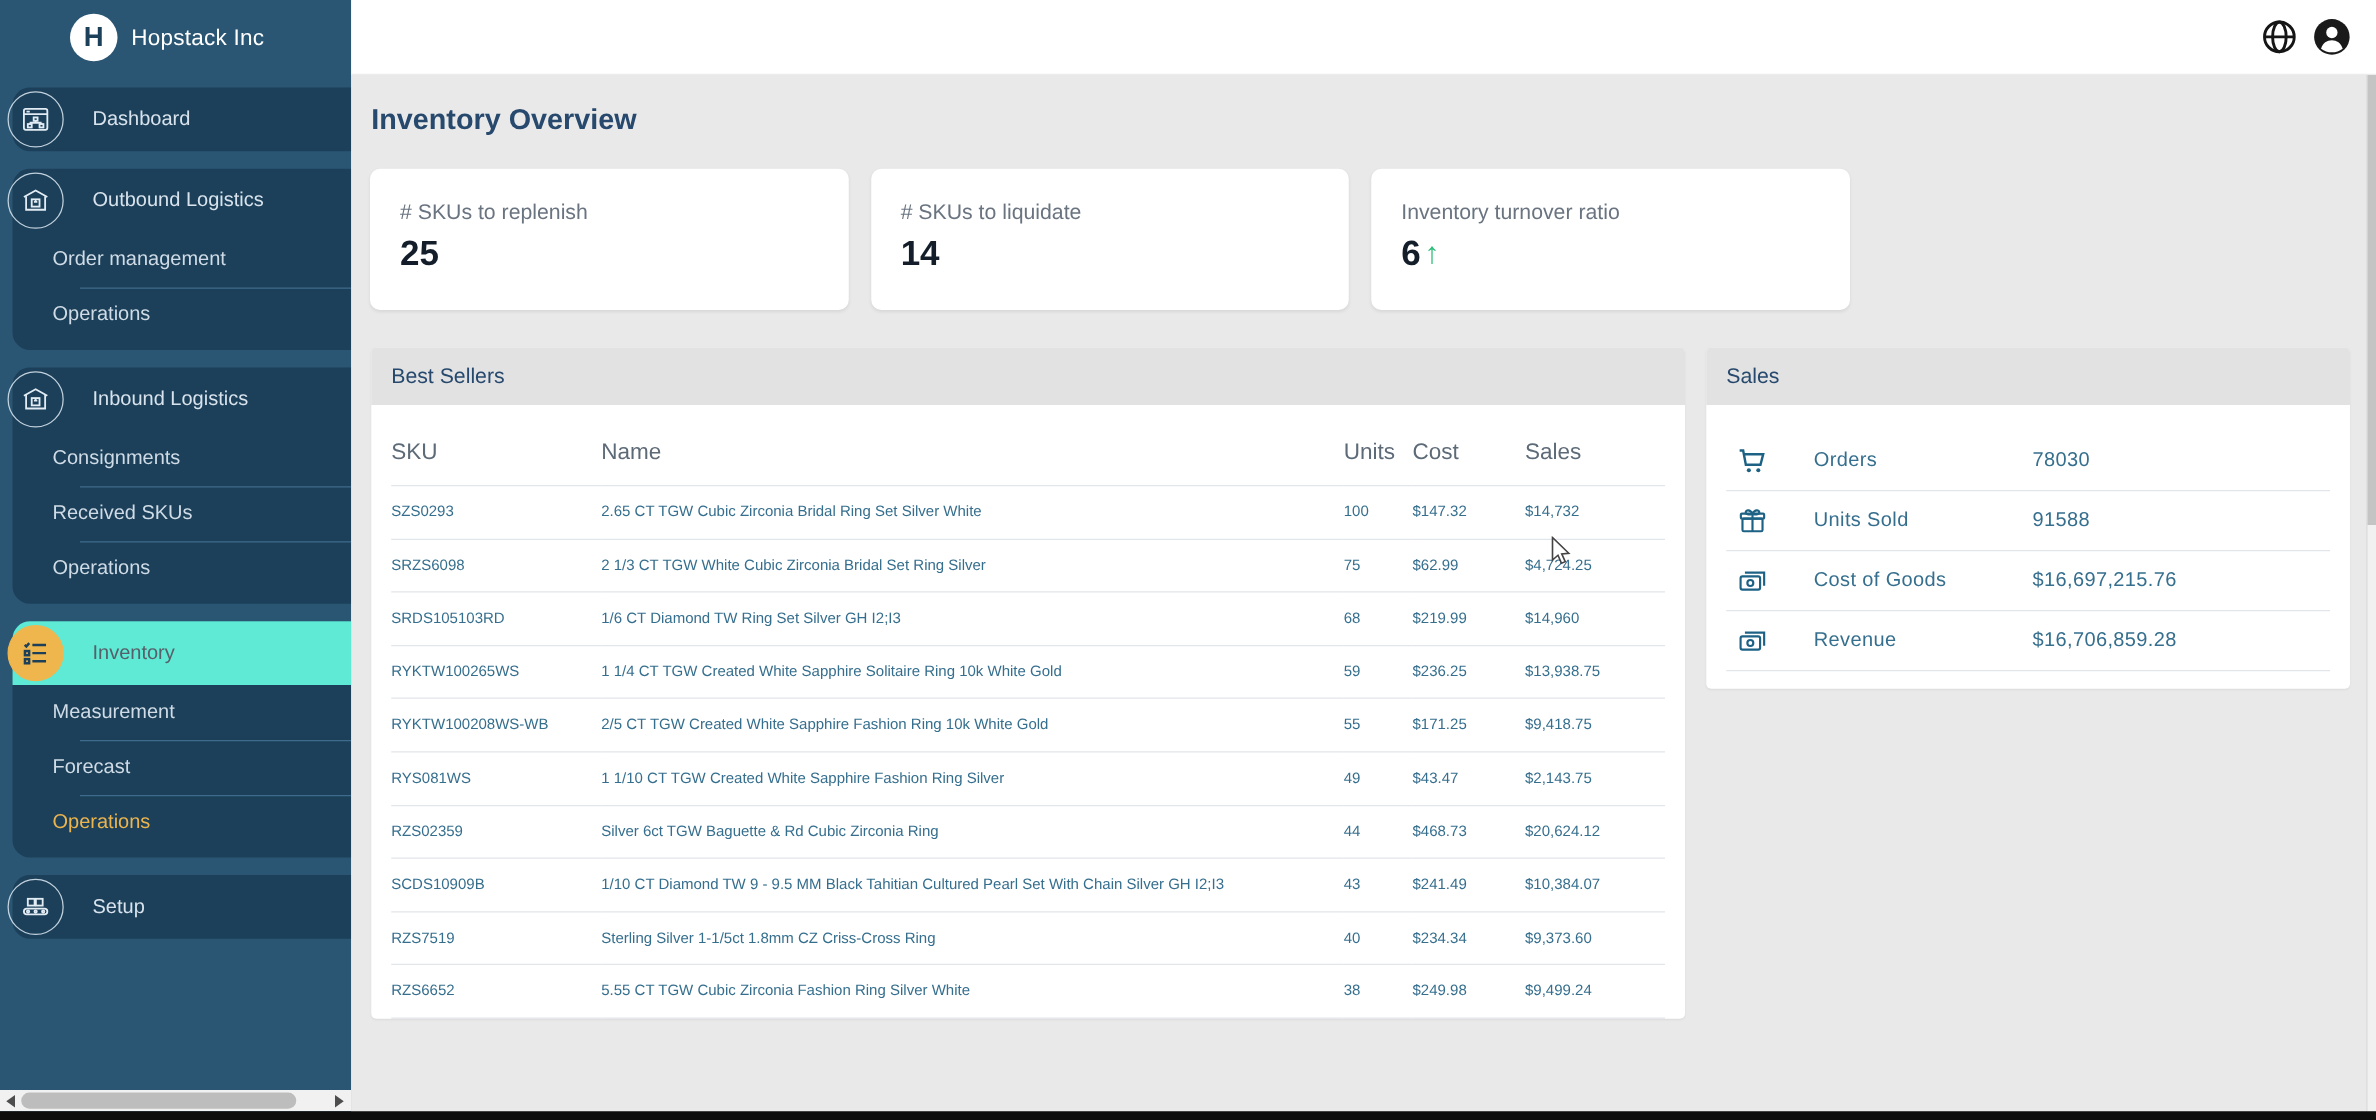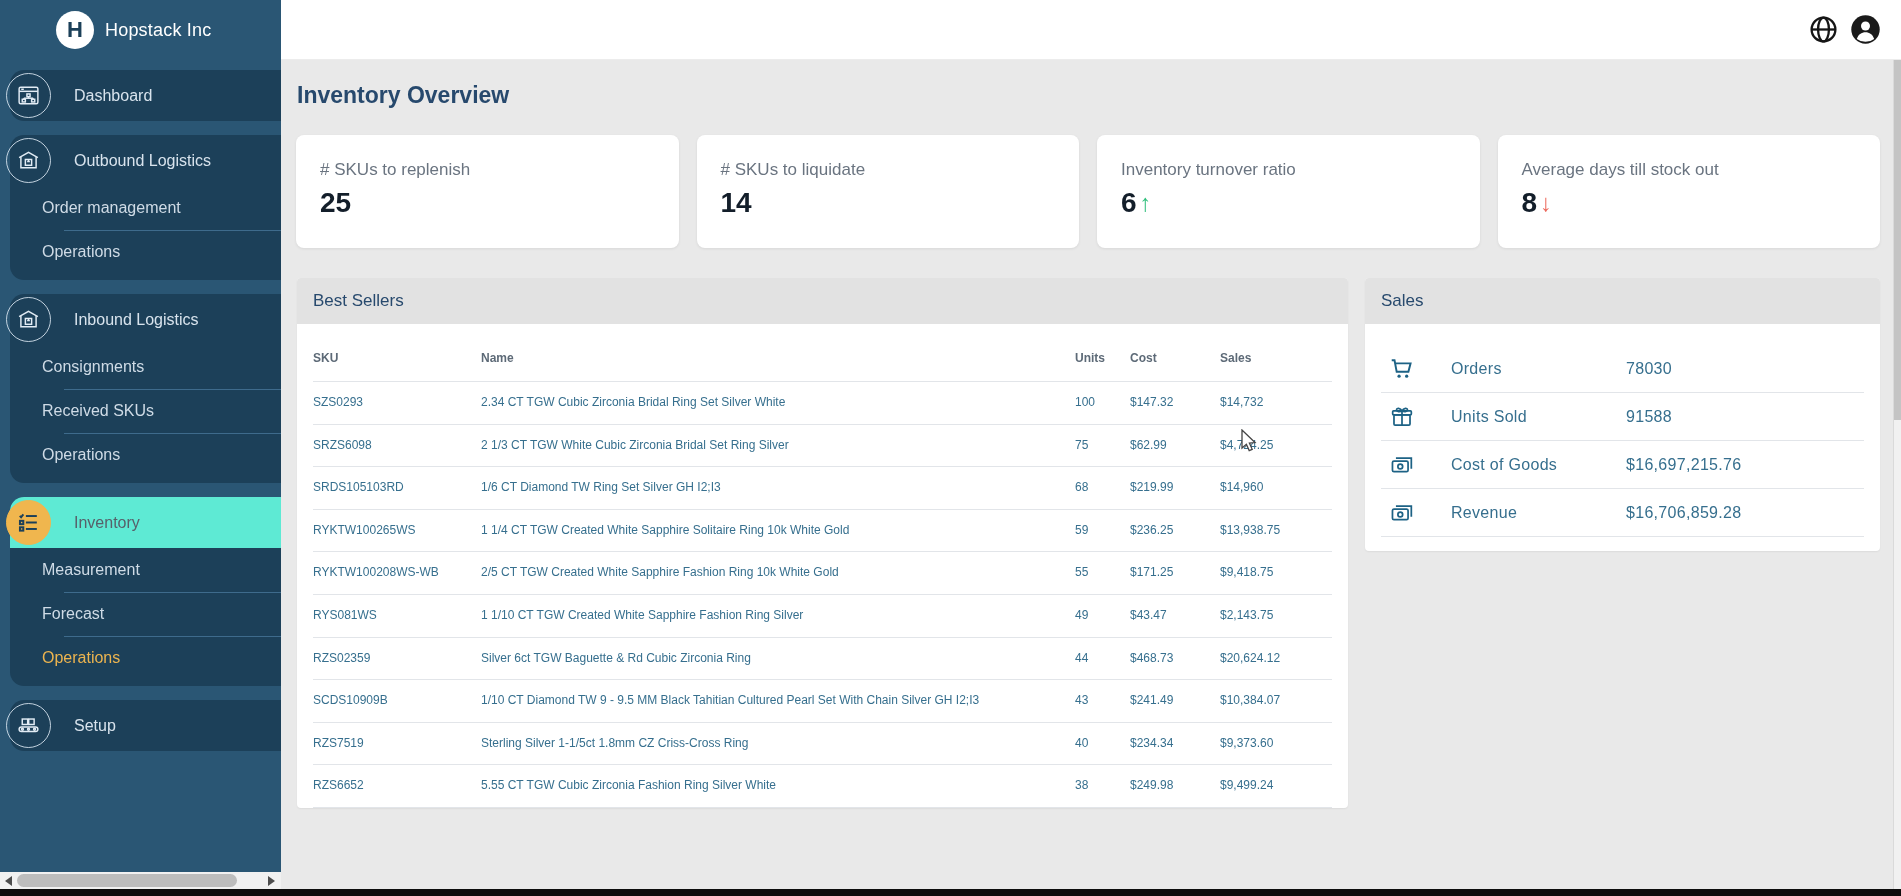--- a/index.html
+++ b/index.html
@@ -56,21 +56,21 @@
 .trend.down{color:var(--red)}
 
 .panels{display:flex;align-items:flex-start;gap:17px;margin:30px 21px 0 16px}
 .panel{background:#fff;border-radius:4px;box-shadow:0 1px 2px rgba(0,0,0,.06)}
 .panel-h{background:var(--panel-header-bg);color:var(--heading-blue);font-size:17px;padding:13px 16px;border-radius:4px 4px 0 0}
 .panel.best{flex:1}
 .panel.sales{width:515px}
 
 
 table{width:calc(100% - 32px);margin:0 16px;border-collapse:collapse;table-layout:fixed}
-th{font-weight:700;text-align:left;color:var(--muted-label);font-size:12px;padding:27px 8px 16px 0;border-bottom:1px solid var(--line)}
+th{font-weight:400;text-align:left;color:var(--muted-label);font-size:18px;padding:27px 8px 16px 0;border-bottom:1px solid var(--line)}
 td{color:var(--table-text);font-size:12px;line-height:1.3;padding:13px 8px 13px 0;border-bottom:1px solid var(--line);word-wrap:break-word}
 td.c-sku{cursor:pointer}
 col.c-sku{width:168px}
 col.c-units{width:55px}
 col.c-cost{width:90px}
 col.c-sales{width:112px}
 td.c-name{padding-right:40px}
 
 
 .sales-body{padding:21px 0 14px 0}
@@ -242,27 +242,20 @@
       <div class="lbl"># SKUs to liquidate</div>
       <div class="val">
           <span>14</span>
         </div>
     </div>
     <div class="card">
       <div class="lbl">Inventory turnover ratio</div>
       <div class="val">
         <span>6</span>
         <span class="trend up">↑</span>
-      </div>
-    </div>
-    <div class="card">
-      <div class="lbl">Average days till stock out</div>
-      <div class="val">
-        <span>8</span>
-        <span class="trend down">↓</span>
       </div>
     </div>
   </section>
 
   <section class="panels">
 
     <div class="panel best">
       <div class="panel-h">Best Sellers</div>
       <table>
         <colgroup>
@@ -277,21 +270,21 @@
             <th>SKU</th>
             <th>Name</th>
             <th>Units</th>
             <th>Cost</th>
             <th>Sales</th>
           </tr>
         </thead>
         <tbody>
   <tr>
     <td class="c-sku">SZS0293</td>
-    <td class="c-name">2.34 CT TGW Cubic Zirconia Bridal Ring Set Silver White</td>
+    <td class="c-name">2.65 CT TGW Cubic Zirconia Bridal Ring Set Silver White</td>
     <td class="c-units">100</td>
     <td class="c-cost">$147.32</td>
     <td class="c-sales">$14,732</td>
   </tr>
 
   <tr>
     <td class="c-sku">SRZS6098</td>
     <td class="c-name">2 1/3 CT TGW White Cubic Zirconia Bridal Set Ring Silver</td>
     <td class="c-units">75</td>
     <td class="c-cost">$62.99</td>

